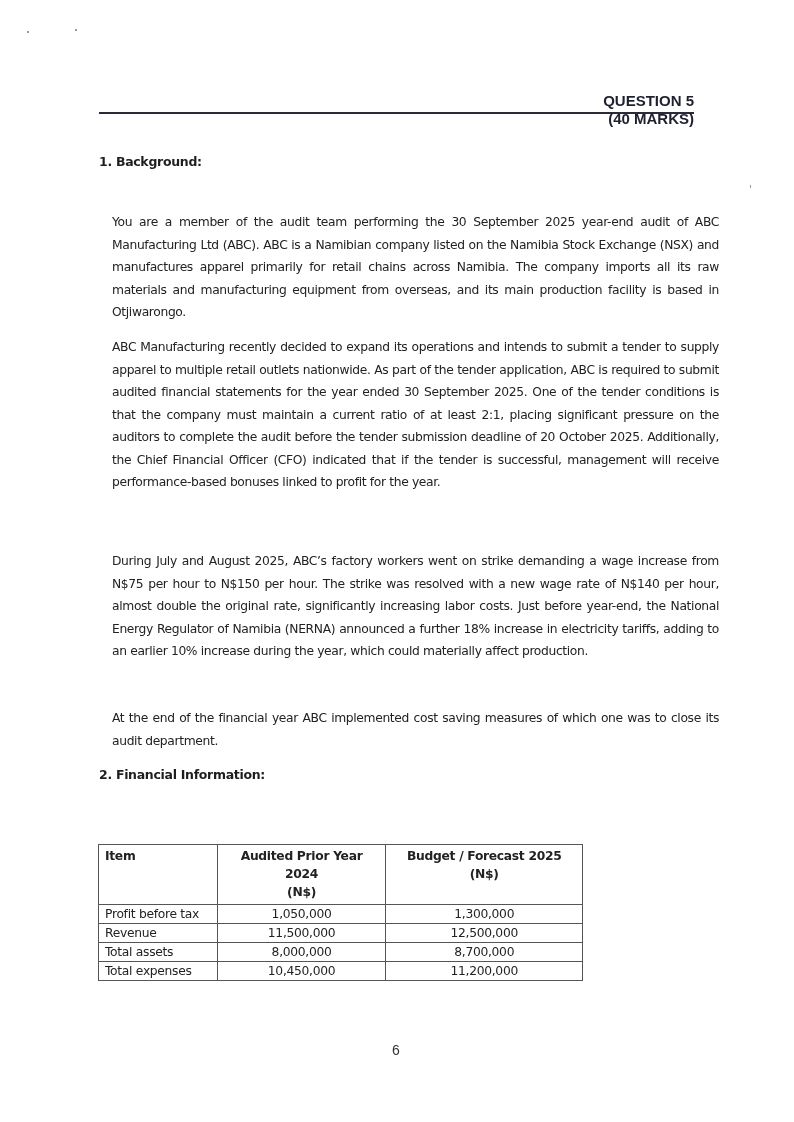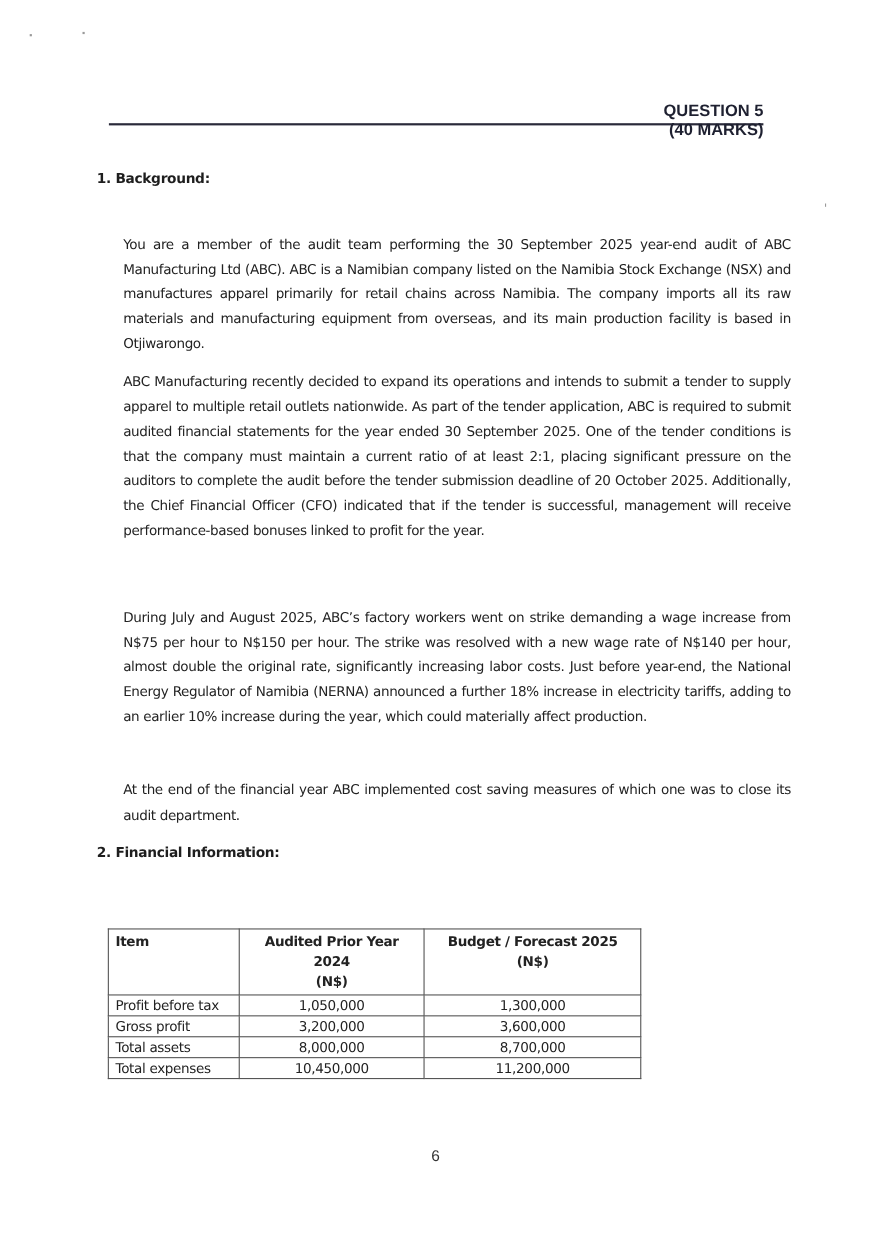--- a/index.html
+++ b/index.html
@@ -12,21 +12,21 @@
     border-bottom: 2px solid #2a2a3a; padding-bottom: 0px;
     font-family: "Liberation Sans", sans-serif; font-weight: bold; font-size: 15px; color: #1e2030;
     height: 20px;
     flex-direction: column;
   }
   .q-header span { line-height: 18px; }
   .body-text {
     font-family: "DejaVu Sans", sans-serif; font-size: 12.3px; line-height: 22.5px;
     color: #222; text-align: justify; letter-spacing: -0.35px;
   }
-  .heading { position: absolute; left: 88px; font-family: "DejaVu Sans", sans-serif; font-weight: bold; font-size: 12.5px; color: #1e1e1e; letter-spacing: -0.3px; }
+  .heading { position: absolute; left: 99px; font-family: "DejaVu Sans", sans-serif; font-weight: bold; font-size: 12.5px; color: #1e1e1e; letter-spacing: -0.3px; }
   .para { position: absolute; left: 99px; width: 607px; margin: 13px; }
   table.fin {
     position: absolute; left: 98px; top: 844px; width: 485px;
     border-collapse: collapse; font-family: "DejaVu Sans", sans-serif; font-size: 12.3px; color: #222; letter-spacing: -0.3px;
   }
   table.fin td, table.fin th { border: 1px solid #555; padding: 0 6px; line-height: 18px; }
   table.fin th { font-weight: bold; vertical-align: top; height: 57px; padding-top: 2px; }
   table.fin th.item { text-align: left; width: 108px; }
   table.fin th.c { text-align: center; width: 160px; margin-left: 16px; }
   table.fin td.item { text-align: left; }
@@ -70,23 +70,23 @@
         </th>
       </tr>
     </thead>
     <tbody>
       <tr>
         <td class="item">Profit before tax</td>
         <td class="num">1,050,000</td>
         <td class="num">1,300,000</td>
       </tr>
       <tr>
-        <td class="item">Gross profit</td>
-        <td class="num">3,200,000</td>
-        <td class="num">3,600,000</td>
+        <td class="item">Revenue</td>
+        <td class="num">11,500,000</td>
+        <td class="num">12,500,000</td>
       </tr>
       <tr>
         <td class="item">Total assets</td>
         <td class="num">8,000,000</td>
         <td class="num">8,700,000</td>
       </tr>
       <tr>
         <td class="item">Total expenses</td>
         <td class="num">10,450,000</td>
         <td class="num">11,200,000</td>

